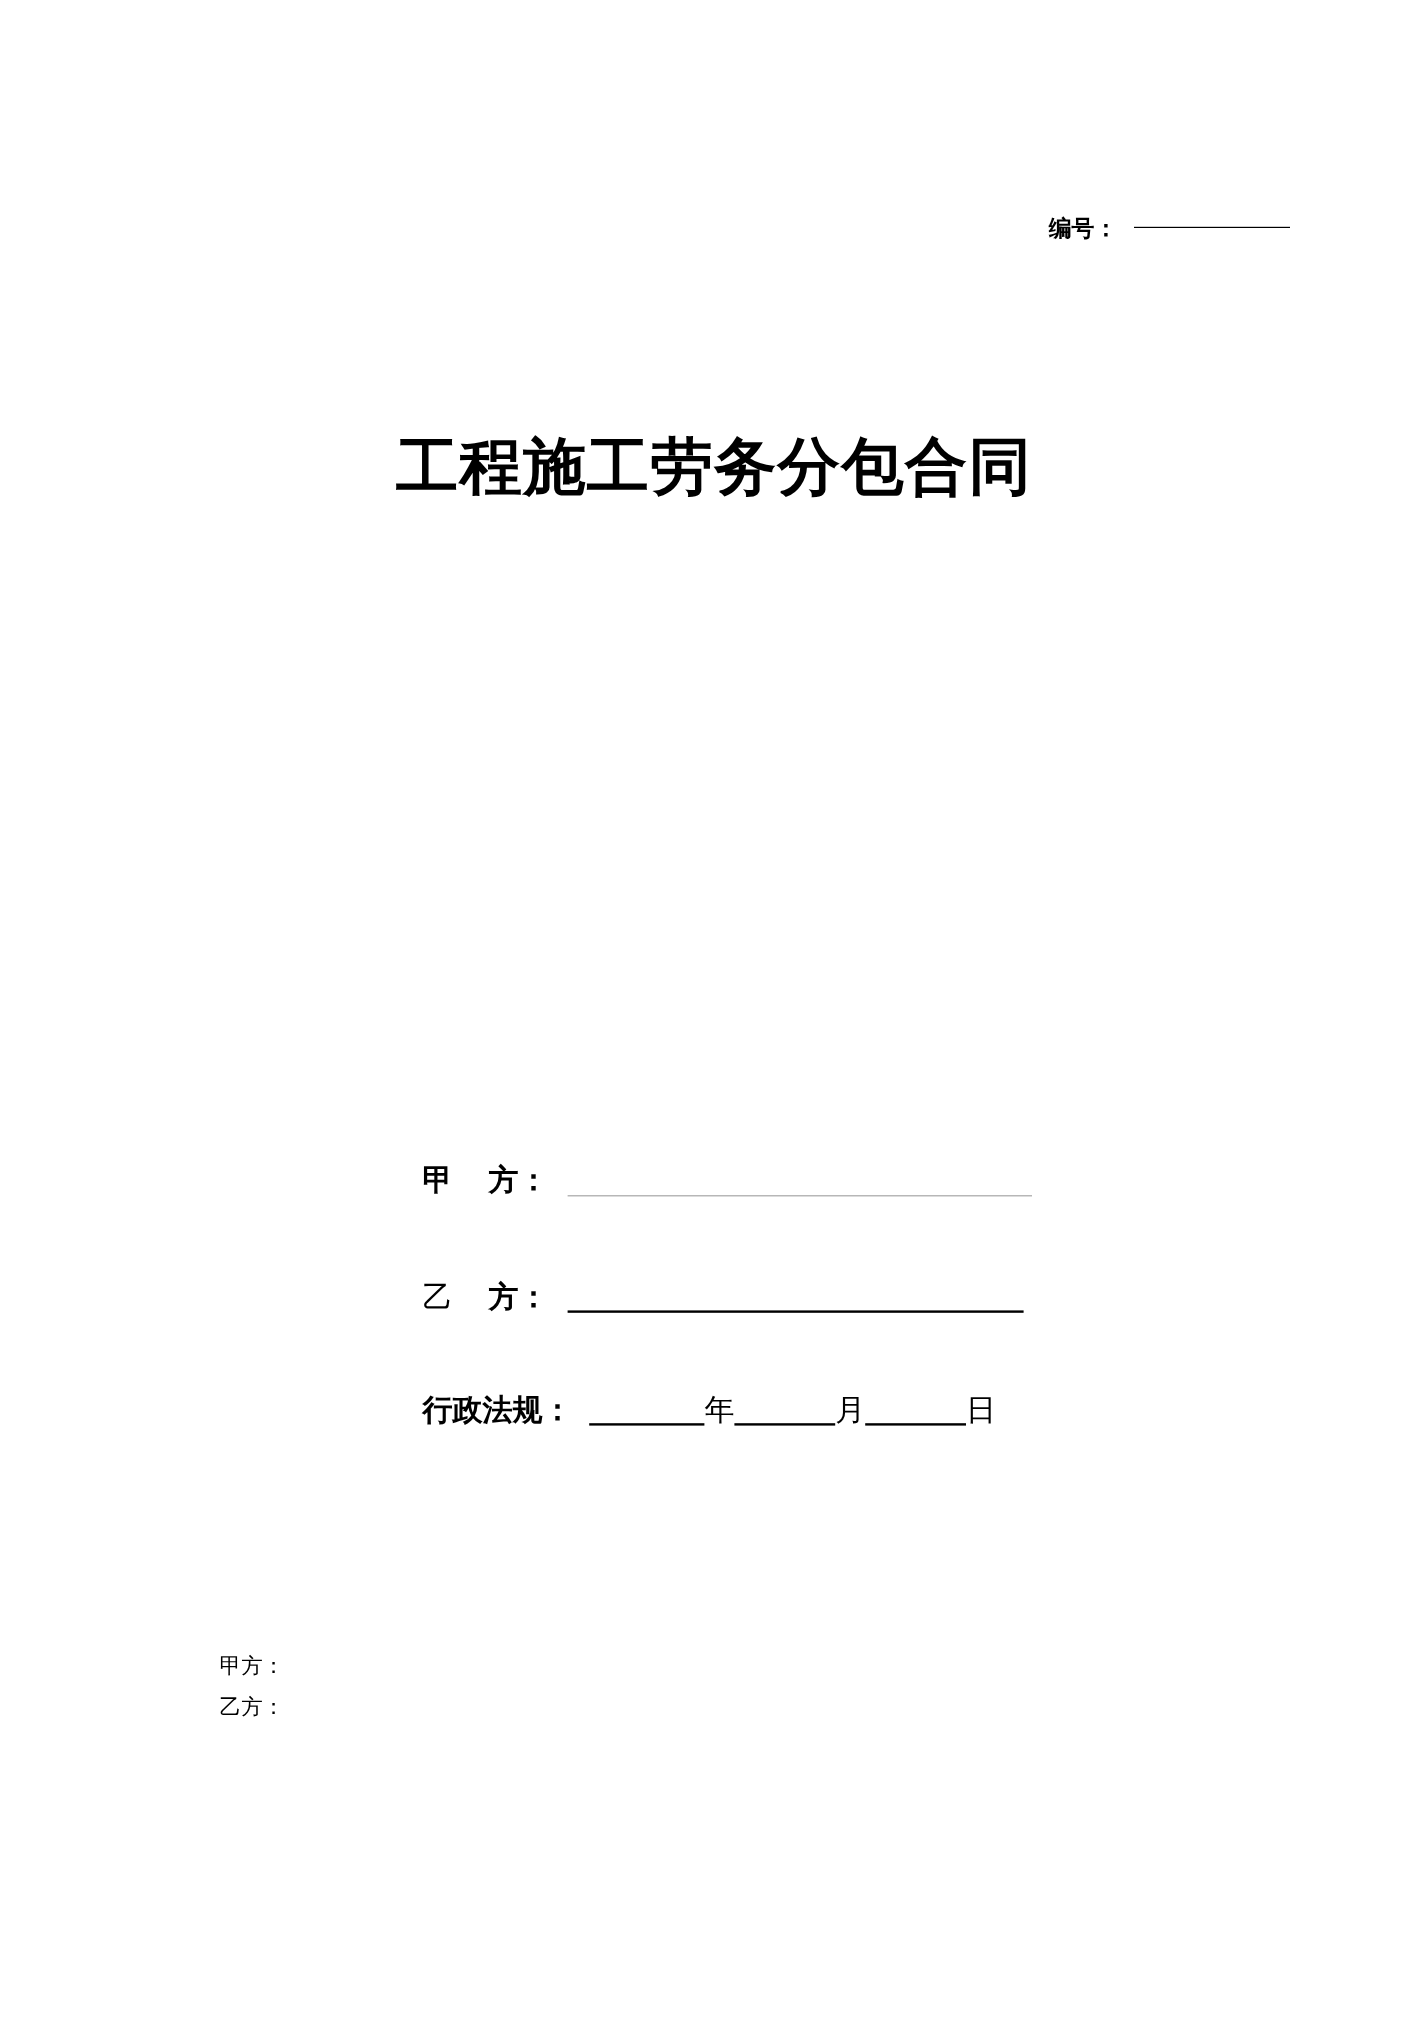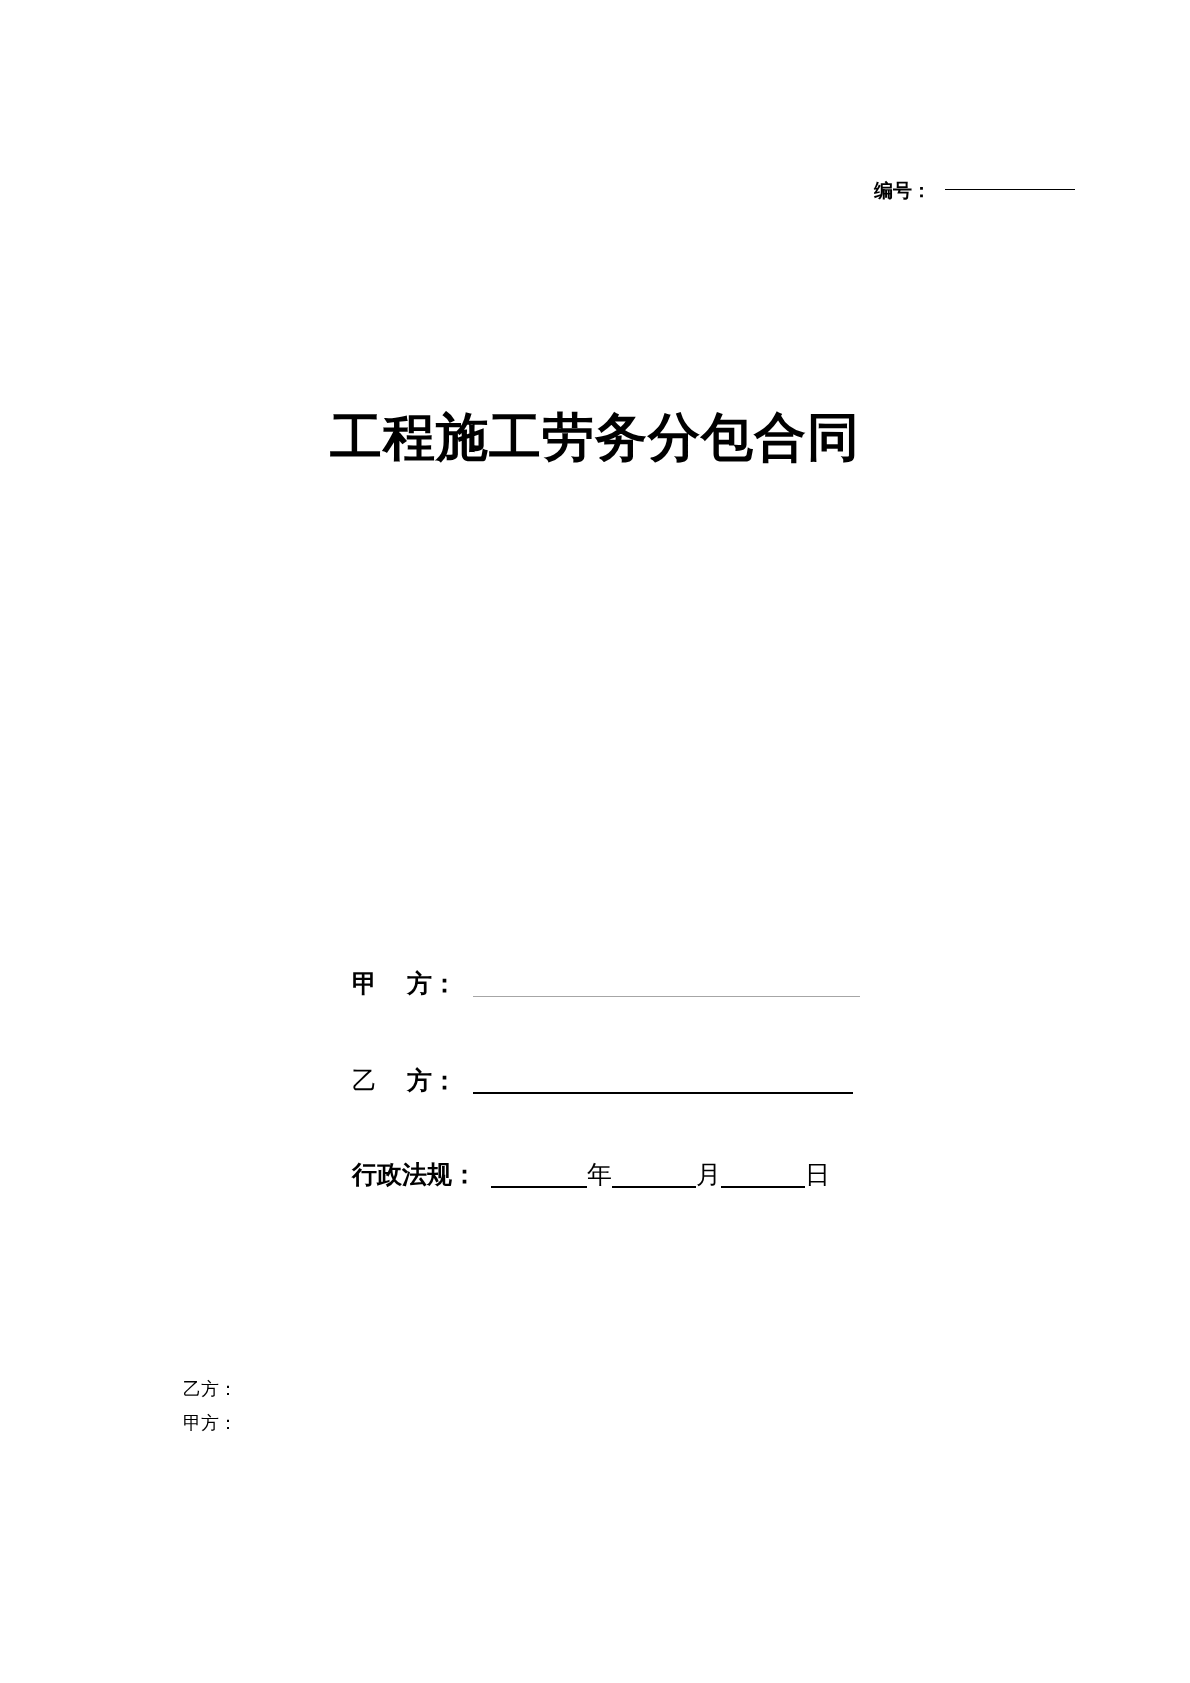--- a/index.html
+++ b/index.html
@@ -42,21 +42,20 @@
     .title {
       left: 0;
       width: 1190px;
       top: 355px;
       text-align: center;
       font-family: "DejaVu Serif", "Liberation Serif", serif;
       font-size: 52px;
       font-weight: bold;
       letter-spacing: 1px;
       white-space: nowrap;
-      margin-top: 48px;
     }
 
     
     .field {
       left: 352px;
       font-family: "DejaVu Sans", "Liberation Sans", sans-serif;
       font-size: 25px;
       display: flex;
       align-items: flex-end;
       white-space: nowrap;
@@ -131,15 +130,15 @@
   <span>行政法规：</span>
   <span class="date-seg seg-year"></span>
   <span style="font-weight:normal;">年</span>
   <span class="date-seg seg-month"></span>
   <span style="font-weight:normal;">月</span>
   <span class="date-seg seg-day"></span>
   <span style="font-weight:normal;">日</span>
 </div>
 
 <div class="abs body-text">
+  <p>甲方：</p>
   <p>乙方：</p>
-  <p>甲方：</p>
 </div>
 
 </body></html>

